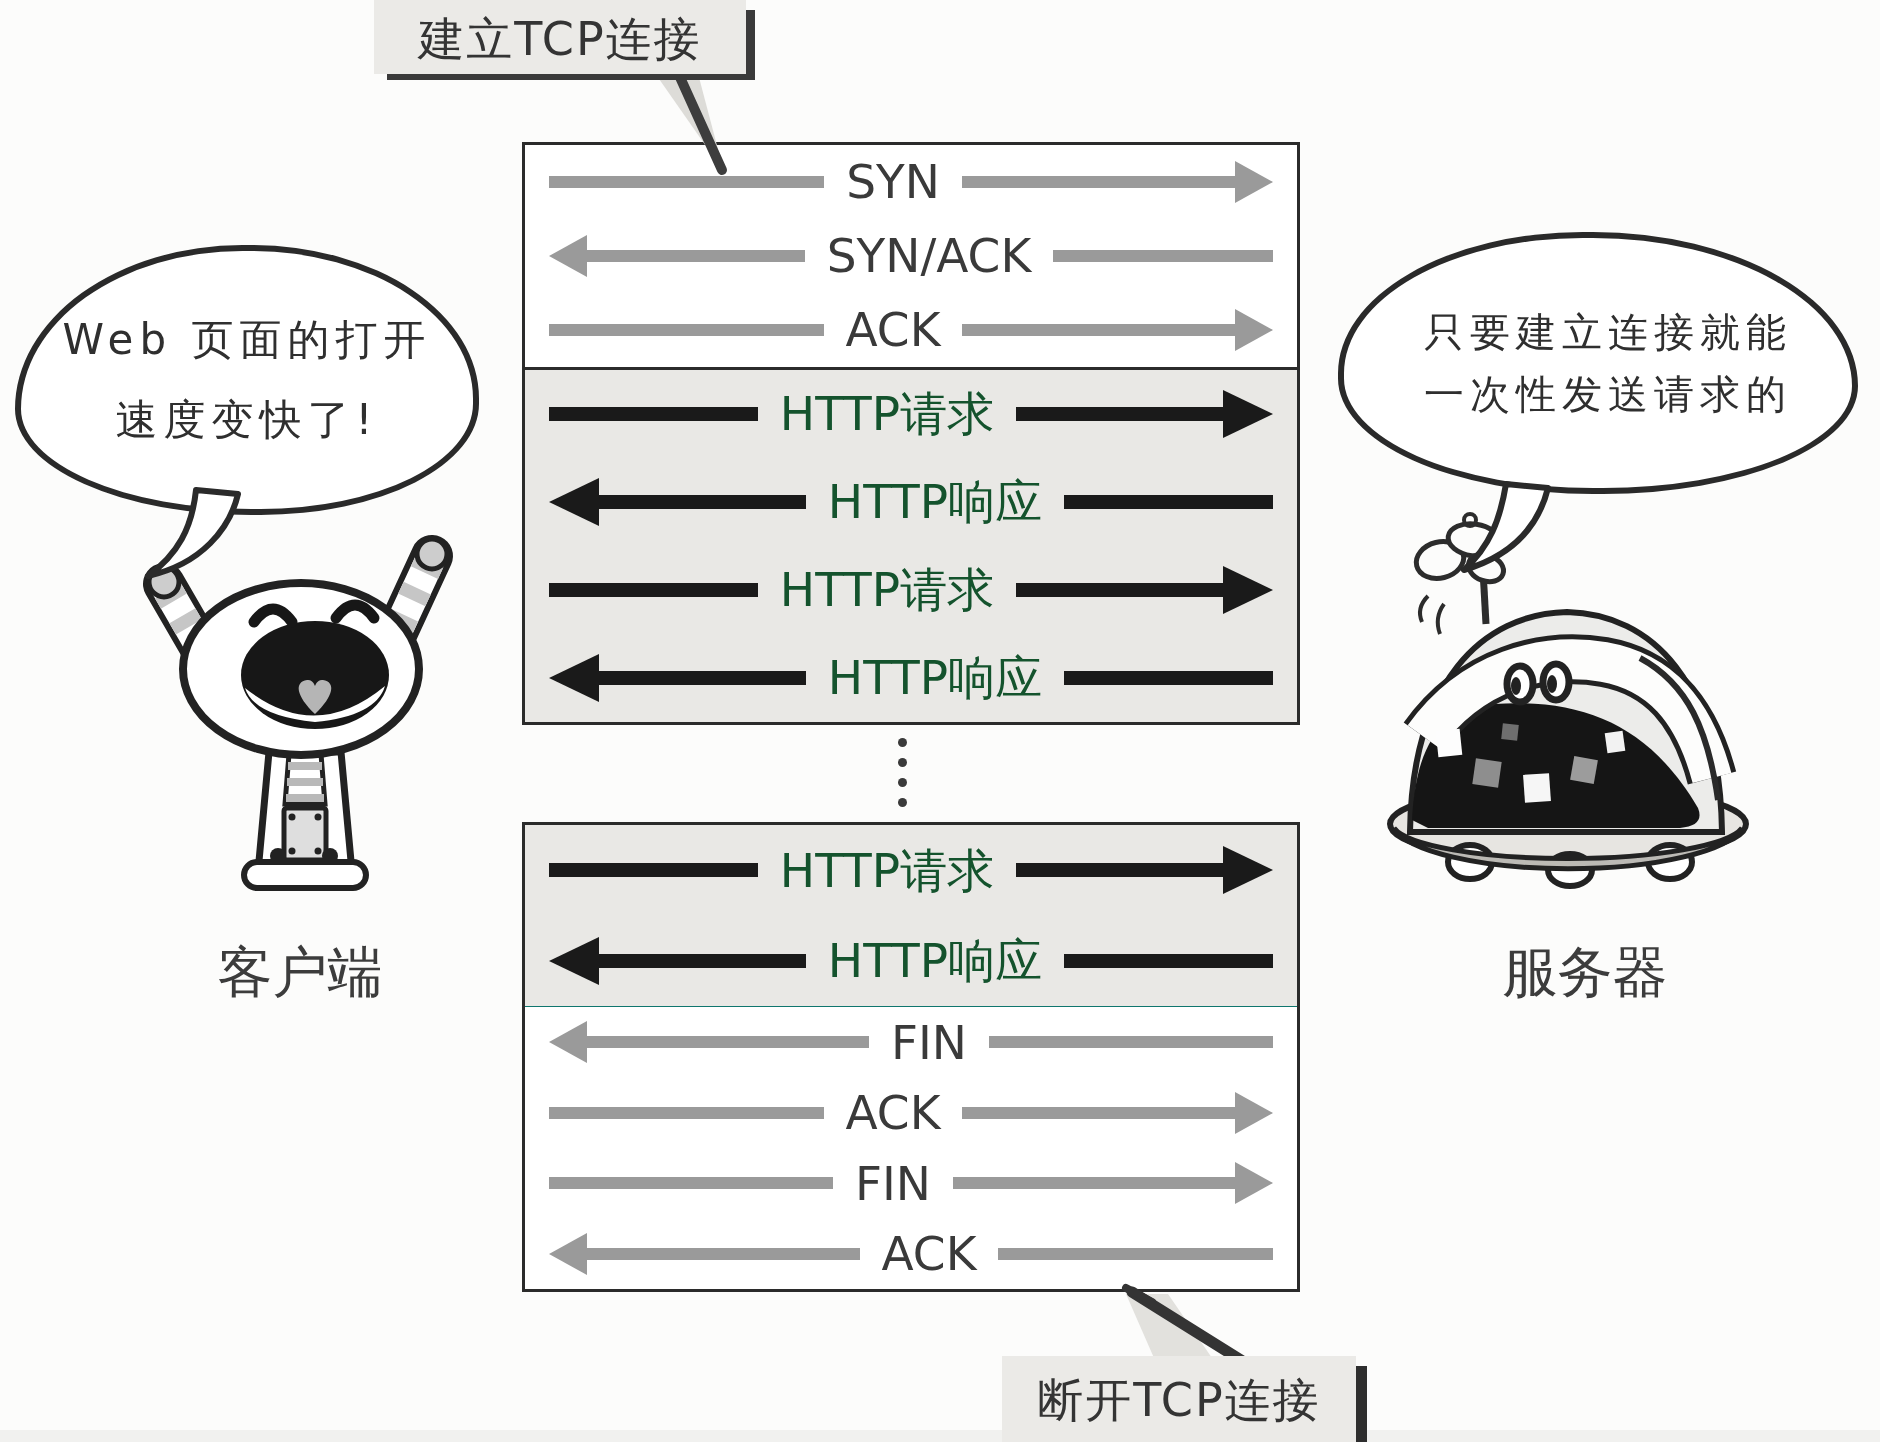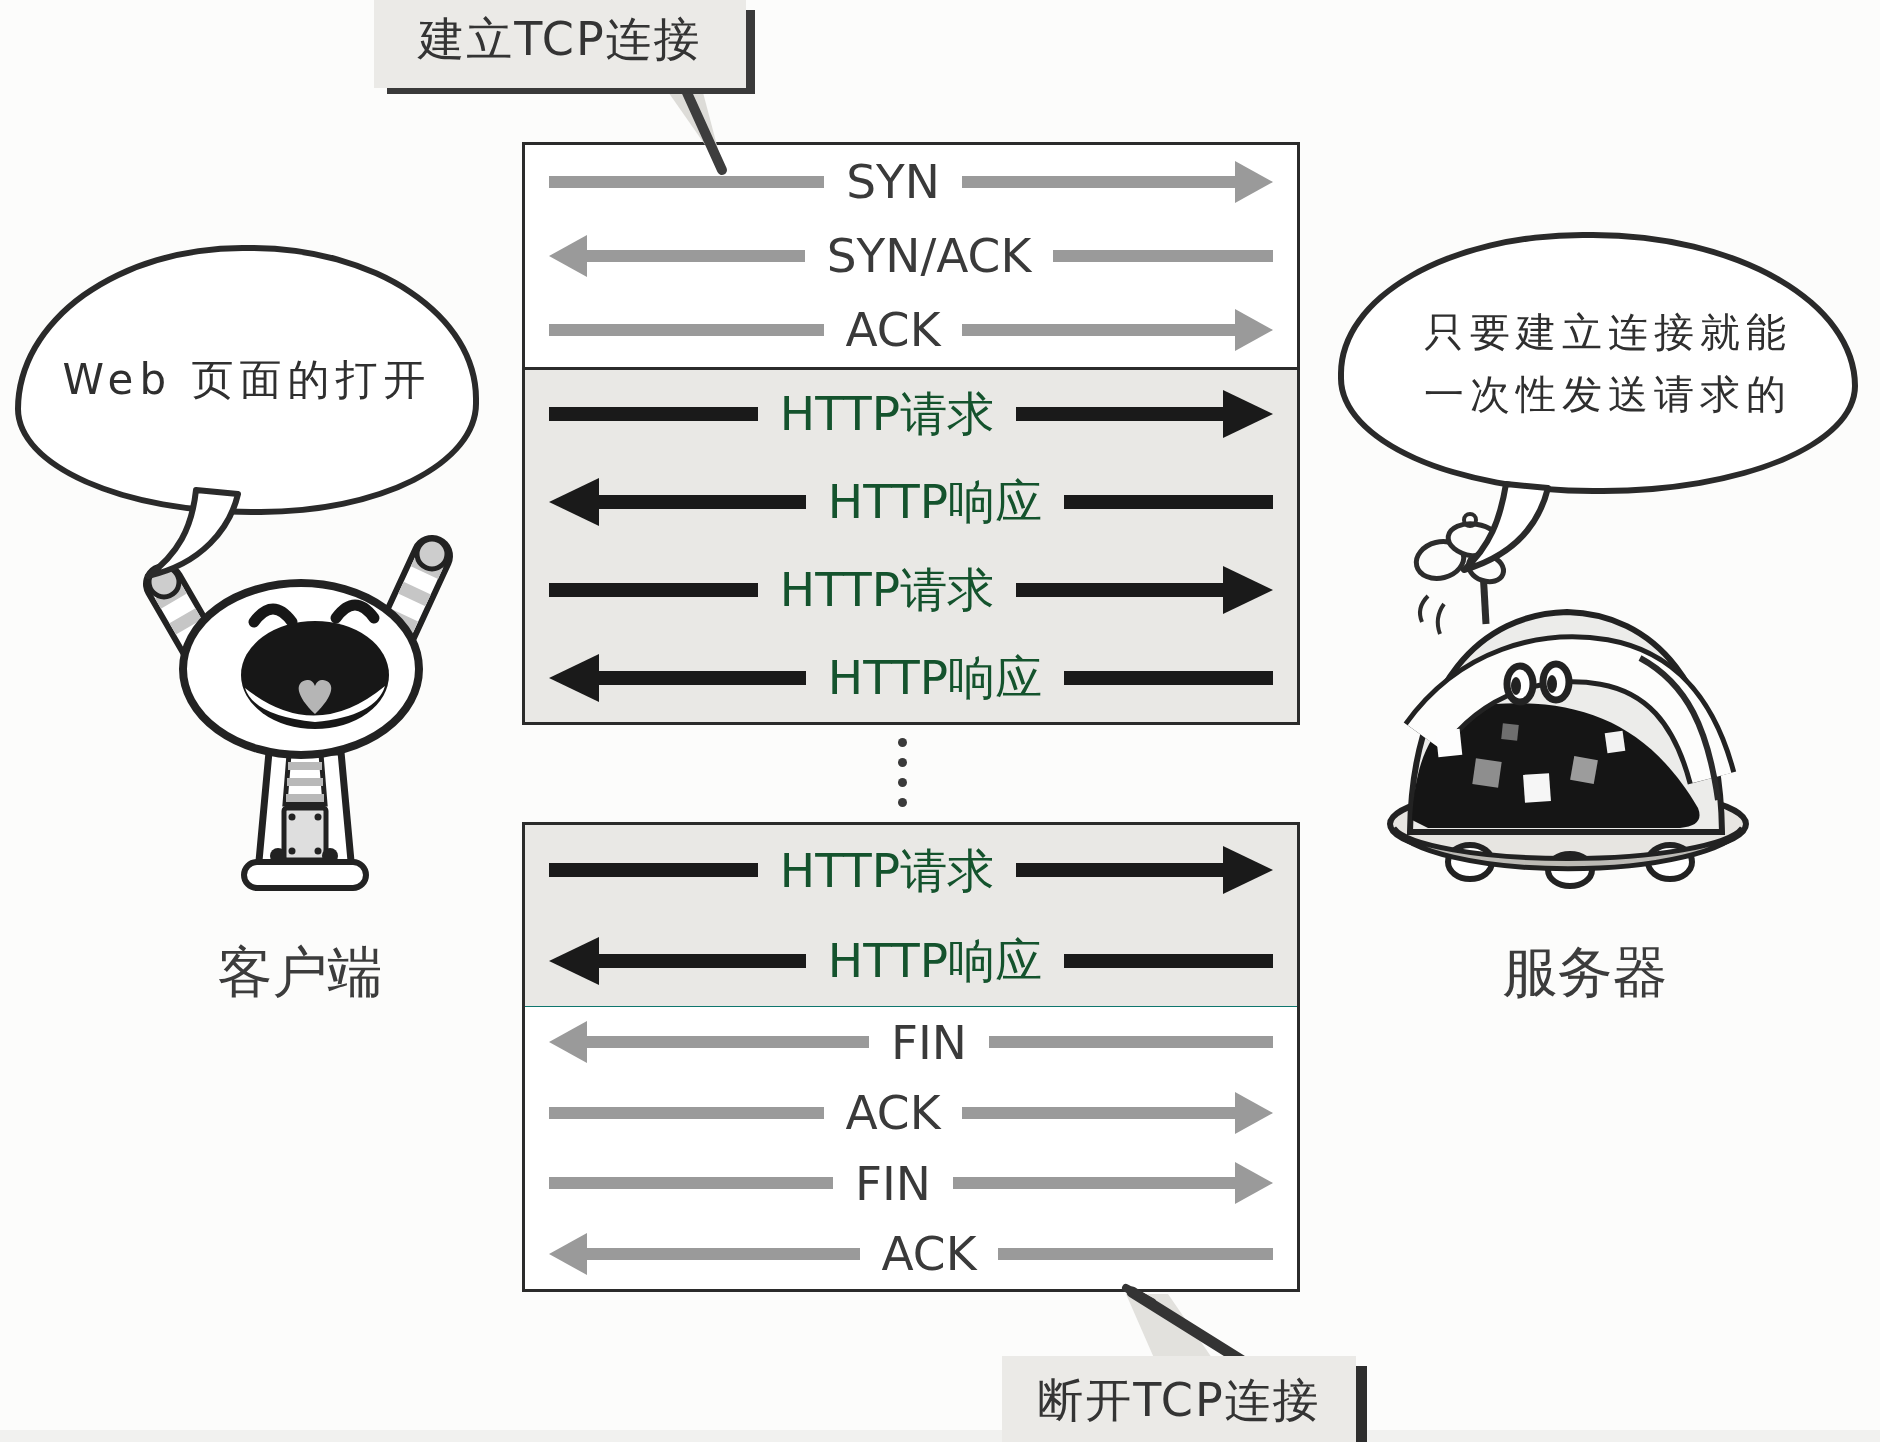--- a/index.html
+++ b/index.html
@@ -3,21 +3,21 @@
 <meta charset="utf-8">
 <style>
   html,body{margin:0;padding:0;background:#fff;}
   .stage{position:relative;width:1880px;height:1442px;background:#fcfcfb;overflow:hidden;
          font-family:"DejaVu Sans","Liberation Sans",sans-serif;}
   .abs{position:absolute;}
 
   
   .callout{position:absolute;background:#ebeae7;color:#343434;text-align:center;
            font-size:46px;font-weight:500;letter-spacing:2px;z-index:6;}
-  .callout-top{left:374px;top:0;width:372px;height:88px;line-height:78px;
+  .callout-top{left:374px;top:0;width:372px;height:74px;line-height:78px;
                box-shadow:11px 8px 0 -2px #3a3a3a;}
   .callout-bottom{left:1002px;top:1356px;width:354px;height:96px;line-height:88px;
                box-shadow:13px 8px 0 -2px #2e2e2e;}
 
   
   .seqbox{position:absolute;left:522px;width:778px;border:3px solid #2b2b2b;
           background:#fff;box-sizing:border-box;display:flex;flex-direction:column;z-index:1;}
   .box-a{top:142px;height:583px;}
   .box-b{top:822px;height:470px;}
   .section{display:flex;flex-direction:column;justify-content:space-around;box-sizing:border-box;}
@@ -169,20 +169,21 @@
       </div>
     </div>
   </div>
 
   <div class="callout callout-bottom">
     <span>断开TCP连接</span>
   </div>
 
   <div class="bubble bubble-left">
     <div>Web 页面的打开</div>
+    <div>速度变快了!</div>
   </div>
 
   <div class="bubble bubble-right">
     <div>只要建立连接就能</div>
     <div>一次性发送请求的</div>
   </div>
 
   <svg class="abs" style="left:138px;top:452px;z-index:2" width="330" height="445" viewBox="0 0 330 445">
 
     <g>

